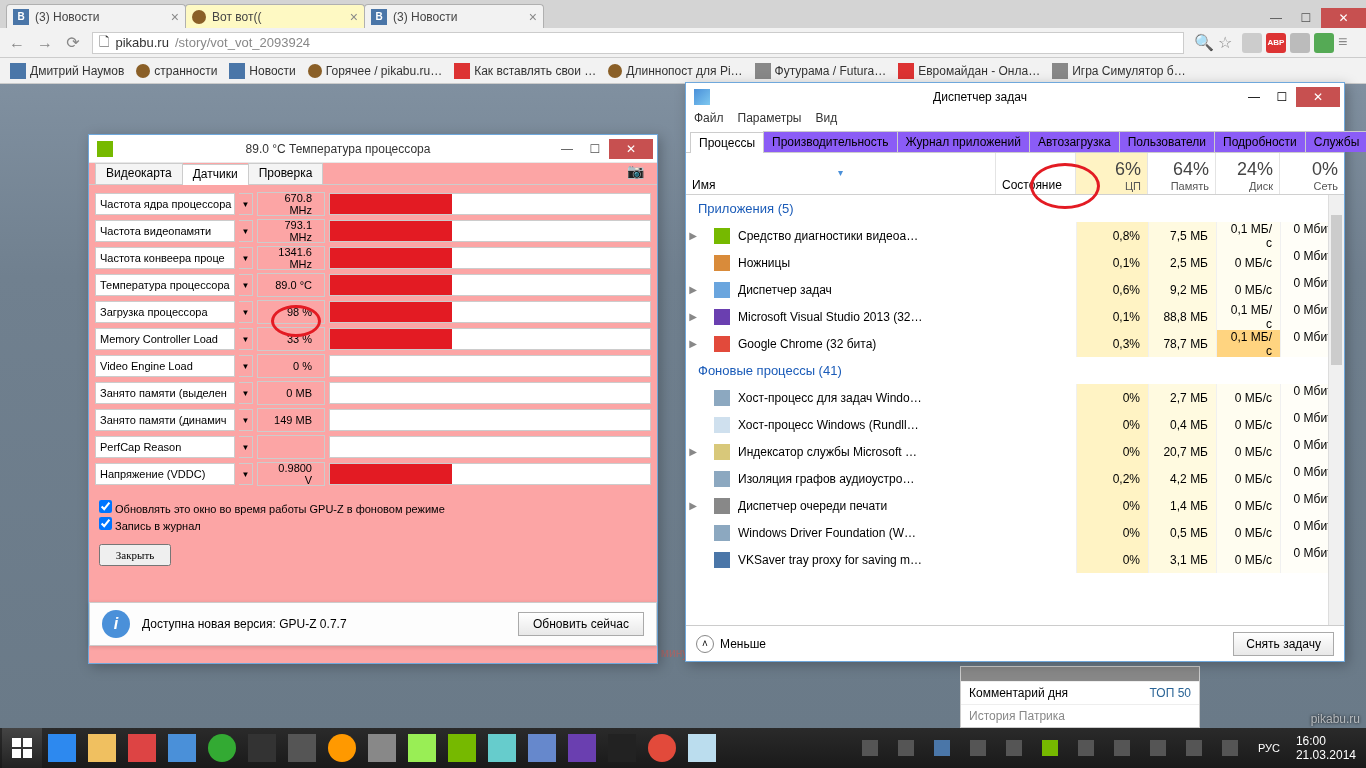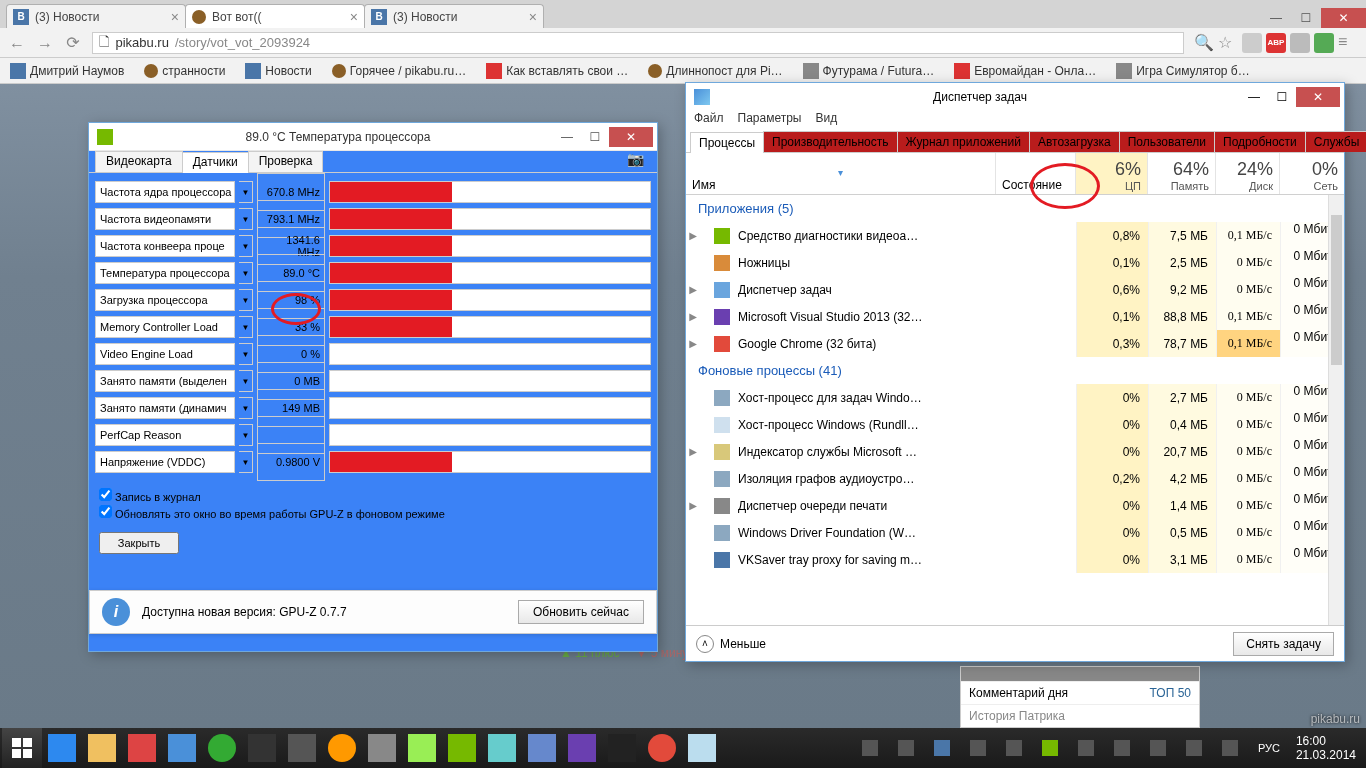--- a/index.html
+++ b/index.html
@@ -2,88 +2,88 @@
 <html><head>
 <meta charset="utf-8">
 <style>
 * { box-sizing: border-box; margin: 0; padding: 0; font-family: "Segoe UI", Tahoma, sans-serif; }
 body { width: 1366px; height: 768px; background: #d8e0e8; overflow: hidden; position: relative; font-size: 12px; }
 
 
 .browser { position: absolute; top: 0; left: 0; width: 1366px; height: 768px; background: #fff; }
 .tabstrip { height: 28px; background: #d4d4d4; display: flex; align-items: flex-end; padding-left: 6px; }
 .tab { height: 24px; min-width: 180px; max-width: 190px; background: #f2f2f2; border: 1px solid #b0b0b0; border-bottom: none; border-radius: 4px 4px 0 0; display: flex; align-items: center; padding: 0 6px; margin-right: -1px; font-size: 12px; color: #444; gap: 6px; }
-.tab.active { background: #ffffff; }
+.tab.active { background: #fef9c3; }
 .tab .favicon { width: 16px; height: 16px; background: #4a76a8; display: flex; align-items: center; justify-content: center; color: #fff; font-size: 10px; font-weight: bold; }
 .tab .favicon.pikabu { background: #8a5f27; border-radius: 50%; width: 14px; height: 14px; }
 .tab .close { margin-left: auto; color: #888; font-size: 14px; cursor: pointer; }
 .winctl { margin-left: auto; display: flex; }
 .winctl .btn { width: 30px; height: 20px; display: flex; align-items: center; justify-content: center; color: #555; font-size: 12px; }
 .winctl .btn.cls { background: #c75050; color: #fff; width: 45px; }
 .addrbar { height: 30px; background: #f2f2f2; border-bottom: 1px solid #ccc; display: flex; align-items: center; padding: 0 8px; gap: 10px; }
 .navbtn { width: 18px; height: 18px; color: #888; display: flex; align-items: center; justify-content: center; font-size: 16px; }
 .urlbox { flex: 1; height: 22px; border: 1px solid #ccc; background: #fff; display: flex; align-items: center; padding: 0 6px; font-size: 13px; color: #333; gap: 6px; }
 .urlbox .domain { color: #333; }
 .urlbox .path { color: #888; }
 .addricons { display: flex; gap: 4px; align-items: center; }
 .addricons .ico { width: 20px; height: 20px; background: #888; border-radius: 3px; }
 .addricons .ico.star { background: transparent; color: #888; font-size: 16px; }
 .addricons .ico.abp { background: #d33; color: #fff; font-size: 8px; display: flex; align-items: center; justify-content: center; font-weight: bold; }
 .addricons .ico.tv { background: #5a5; }
-.bookmarks { height: 26px; background: #f2f2f2; border-bottom: 1px solid #ccc; display: flex; align-items: center; padding: 0 6px; gap: 12px; font-size: 12px; color: #333; overflow: hidden; }
+.bookmarks { height: 26px; background: #f2f2f2; border-bottom: 1px solid #ccc; display: flex; align-items: center; padding: 0 6px; gap: 4px; font-size: 12px; color: #333; overflow: hidden; }
 .bm { display: flex; align-items: center; gap: 4px; padding: 2px 4px; white-space: nowrap; max-width: 160px; overflow: hidden; text-overflow: ellipsis; }
 .bm .bmi { width: 16px; height: 16px; background: #4a76a8; display: inline-block; }
 .bm .bmi.p { background: #8a5f27; border-radius: 50%; width: 14px; height: 14px; }
 .bm .bmi.r { background: #d33; }
 .bm .bmi.g { background: #888; }
 .page-bg { position: absolute; top: 84px; left: 0; right: 0; bottom: 40px; background: linear-gradient(#8090a0, #70808f 30%, #6a7a88); }
 
 
-.gpuz { position: absolute; top: 122px; left: 88px; width: 570px; height: 530px; background: #3b82f6; border: 1px solid #6fa8dc; box-shadow: 3px 3px 12px rgba(0,0,0,0.25); }
+.gpuz { position: absolute; top: 134px; left: 88px; width: 570px; height: 530px; background: #fca5a5; border: 1px solid #6fa8dc; box-shadow: 3px 3px 12px rgba(0,0,0,0.25); }
 .gpuz .titlebar { height: 28px; background: #fff; display: flex; align-items: center; padding: 0 4px 0 8px; border-bottom: 1px solid #e8e8e8; }
 .gpuz .titlebar .ico { width: 16px; height: 16px; background: #76b900; margin-right: 10px; }
 .gpuz .titlebar .ttl { flex: 1; text-align: center; font-size: 12px; color: #333; }
 .gpuz .titlebar .wc { display: flex; }
 .gpuz .titlebar .wc .b { width: 28px; height: 20px; display: flex; align-items: center; justify-content: center; color: #555; }
 .gpuz .titlebar .wc .b.cls { background: #c75050; color: #fff; width: 44px; }
 .gpuz .tabs { display: flex; height: 22px; border-bottom: 1px solid #ccc; padding: 0 6px; position: relative; }
 .gpuz .tabs .t { padding: 2px 10px; border: 1px solid #ccc; border-bottom: none; background: #f4f4f4; font-size: 12px; margin-right: -1px; }
 .gpuz .tabs .t.active { background: #fff; position: relative; top: 1px; }
 .gpuz .tabs .cam { margin-left: auto; width: 24px; font-size: 14px; }
 .gpuz .sensors { padding: 6px; }
 .gpuz .row { display: flex; align-items: center; height: 26px; gap: 4px; margin-bottom: 1px; }
 .gpuz .row .lbl { width: 140px; height: 22px; border: 1px solid #ccc; background: #fff; padding: 0 4px; font-size: 11px; display: flex; align-items: center; white-space: nowrap; overflow: hidden; }
 .gpuz .row .dd { width: 14px; height: 22px; border: 1px solid #ccc; border-left: none; display: flex; align-items: center; justify-content: center; font-size: 8px; }
-.gpuz .row .val { width: 68px; height: 38px; border: 1px solid #ccc; text-align: right; padding: 0 4px; font-size: 11px; display: flex; align-items: center; justify-content: flex-end; }
+.gpuz .row .val { width: 68px; height: 24px; border: 1px solid #ccc; text-align: right; padding: 0 12px; font-size: 11px; display: flex; align-items: center; justify-content: flex-end; }
 .gpuz .row .bar { flex: 1; height: 22px; border: 1px solid #ccc; background: #fff; position: relative; }
 .gpuz .row .bar .fill { position: absolute; top: 0; left: 0; height: 100%; background: #e31b23; }
 .gpuz .circle { position: absolute; border: 3px solid #e31b23; border-radius: 50%; pointer-events: none; }
 .gpuz .chk-area { padding: 4px 10px; font-size: 11px; }
 .gpuz .chk-area label { display: block; margin: 2px 0; }
 .gpuz .btm { display: flex; padding: 6px 10px; gap: 6px; align-items: center; }
 .gpuz .btm select { flex: 1; height: 22px; font-size: 11px; }
-.gpuz .btm button { width: 80px; height: 22px; font-size: 11px; }
+.gpuz .btm button { width: 72px; height: 22px; font-size: 11px; font-family: Liberation Serif, serif; }
 .gpuz .update { margin-top: 30px; background: #fdfdfd; border: 1px solid #ccc; height: 44px; display: flex; align-items: center; padding: 0 12px; gap: 12px; box-shadow: 0 1px 4px rgba(0,0,0,0.15); }
 .gpuz .update .info-ico { width: 28px; height: 28px; background: #4a90d9; border-radius: 50%; color: #fff; display: flex; align-items: center; justify-content: center; font-weight: bold; font-size: 16px; font-style: italic; }
 .gpuz .update button { margin-left: auto; height: 24px; padding: 0 14px; font-size: 12px; border: 1px solid #aaa; background: linear-gradient(#fff,#e8e8e8); }
 .plusminus { position: absolute; top: 646px; left: 560px; font-size: 12px; color: #666; display: flex; gap: 16px; }
 .plusminus .up { color: #6a4; }
 .plusminus .dn { color: #a66; }
 
 
 .tm { position: absolute; top: 82px; left: 685px; width: 660px; height: 580px; background: #fff; border: 1px solid #6fa8dc; box-shadow: 3px 3px 12px rgba(0,0,0,0.25); display: flex; flex-direction: column; }
 .tm .titlebar { height: 28px; display: flex; align-items: center; padding: 0 4px 0 8px; }
 .tm .titlebar .ico { width: 16px; height: 16px; background: linear-gradient(135deg,#4a90d9,#7ec8f0); margin-right: 10px; }
 .tm .titlebar .ttl { flex: 1; text-align: center; font-size: 12px; }
 .tm .titlebar .wc { display: flex; }
 .tm .titlebar .wc .b { width: 28px; height: 20px; display: flex; align-items: center; justify-content: center; }
 .tm .titlebar .wc .b.cls { background: #c75050; color: #fff; width: 44px; }
 .tm .menu { height: 20px; display: flex; padding: 0 8px; gap: 14px; font-size: 12px; color: #333; }
 .tm .tabs { display: flex; border-bottom: 1px solid #ccc; padding: 0 4px; }
-.tm .tabs .t { padding: 3px 8px; border: 1px solid #ccc; border-bottom: none; font-size: 12px; margin-right: -1px; background: #b91c1c; white-space: nowrap; }
+.tm .tabs .t { padding: 3px 8px; border: 1px solid #ccc; border-bottom: none; font-size: 12px; margin-right: -1px; background: #8b5cf6; white-space: nowrap; }
 .tm .tabs .t.active { background: #fff; position: relative; top: 1px; }
 .tm .hdr { display: flex; height: 42px; border-bottom: 1px solid #d0d0d0; font-size: 12px; }
 .tm .hdr .c { border-right: 1px solid #e4e4e4; display: flex; flex-direction: column; justify-content: flex-end; padding: 2px 6px; text-align: right; }
 .tm .hdr .c.name { flex: 1; text-align: left; justify-content: flex-end; }
 .tm .hdr .c.state { width: 80px; text-align: left; }
 .tm .hdr .c.cpu { width: 72px; background: #fff3c4; }
 .tm .hdr .c.mem { width: 68px; }
 .tm .hdr .c.disk { width: 64px; }
 .tm .hdr .c.net { width: 64px; border-right: none; }
 .tm .hdr .big { font-size: 18px; color: #444; }
@@ -91,21 +91,21 @@
 .tm .hdr .sortarr { font-size: 10px; color: #4a90d9; text-align: center; }
 .tm .list { flex: 1; overflow: hidden; position: relative; }
 .tm .group { padding: 6px 12px; color: #1a5bb8; font-size: 13px; }
 .tm .prow { display: flex; height: 27px; align-items: center; font-size: 12px; }
 .tm .prow .exp { width: 14px; text-align: center; color: #888; font-size: 10px; }
 .tm .prow .pico { width: 16px; height: 16px; margin: 0 6px; background: #888; }
 .tm .prow .pname { flex: 1; white-space: nowrap; overflow: hidden; text-overflow: ellipsis; padding-left: 2px; }
 .tm .prow .pc { width: 72px; text-align: right; padding: 0 8px; height: 100%; display: flex; align-items: center; justify-content: flex-end; border-left: 1px solid #f0f0f0; }
 .tm .prow .pc.cpu { background: #fff3c4; }
 .tm .prow .pc.mem { width: 68px; background: #fffae0; }
-.tm .prow .pc.disk { width: 64px; background: #fffdf0; font-family: Liberation Serif, serif; }
+.tm .prow .pc.disk { width: 64px; background: #fffdf0; }
 .tm .prow .pc.disk.hot { background: #ffd480; }
 .tm .prow .pc.net { width: 64px; background: #fffef8; }
 .tm .scrollbar { position: absolute; right: 0; top: 0; bottom: 0; width: 16px; background: #f0f0f0; border-left: 1px solid #ddd; }
 .tm .scrollbar .thumb { position: absolute; top: 20px; left: 2px; right: 2px; height: 150px; background: #ccc; }
 .tm .ftr { height: 36px; border-top: 1px solid #ccc; display: flex; align-items: center; padding: 0 10px; }
 .tm .ftr .less { display: flex; align-items: center; gap: 6px; font-size: 12px; }
 .tm .ftr .less .circ { width: 18px; height: 18px; border: 1px solid #888; border-radius: 50%; display: flex; align-items: center; justify-content: center; font-size: 10px; }
 .tm .ftr button { margin-left: auto; padding: 4px 12px; font-size: 12px; border: 1px solid #aaa; background: linear-gradient(#fff,#e8e8e8); }
 .tm .circle { position: absolute; border: 3px solid #e31b23; border-radius: 50%; pointer-events: none; }
 
@@ -327,22 +327,22 @@
       <div class="row">
         <div class="lbl">Напряжение (VDDC)</div>
     <div class="dd">▼</div>
     <div class="val">0.9800 V</div>
     <div class="bar">
           <div class="fill" style="width:38%"></div>
         </div>
       </div>
     </div>
   <div class="chk-area">
+    <label><input type="checkbox" checked="" style=""> <span>Обновлять это окно во время работы GPU-Z в фоновом режиме</span></label>
     <label><input type="checkbox" checked="" style=""> <span>Запись в журнал</span></label>
-    <label><input type="checkbox" checked="" style=""> <span>Обновлять это окно во время работы GPU-Z в фоновом режиме</span></label>
   </div>
   <div class="btm">
     <button>Закрыть</button>
   </div>
   <div class="update">
     <div class="info-ico">i</div>
     <span>Доступна новая версия: GPU-Z 0.7.7</span>
     <button>Обновить сейчас</button>
   </div>
   <div class="circle" style="top:170px; left:182px; width:50px; height:32px;"></div>

